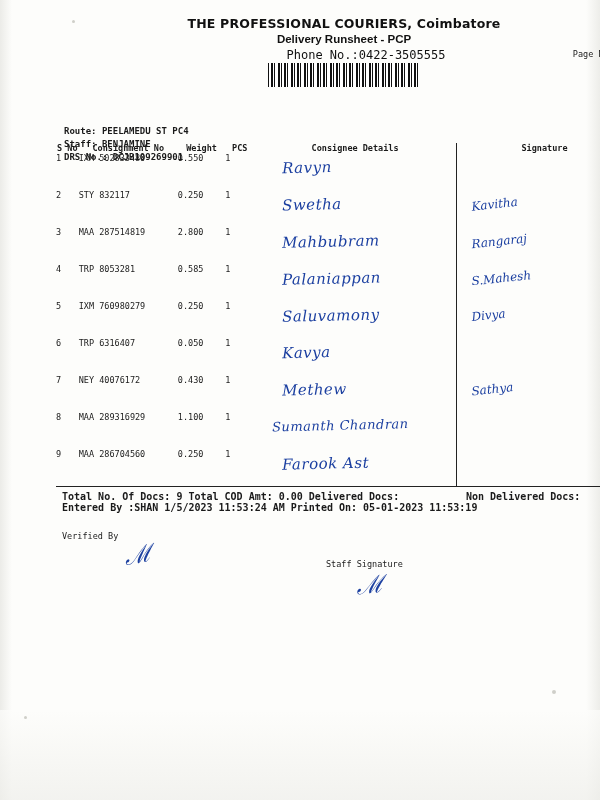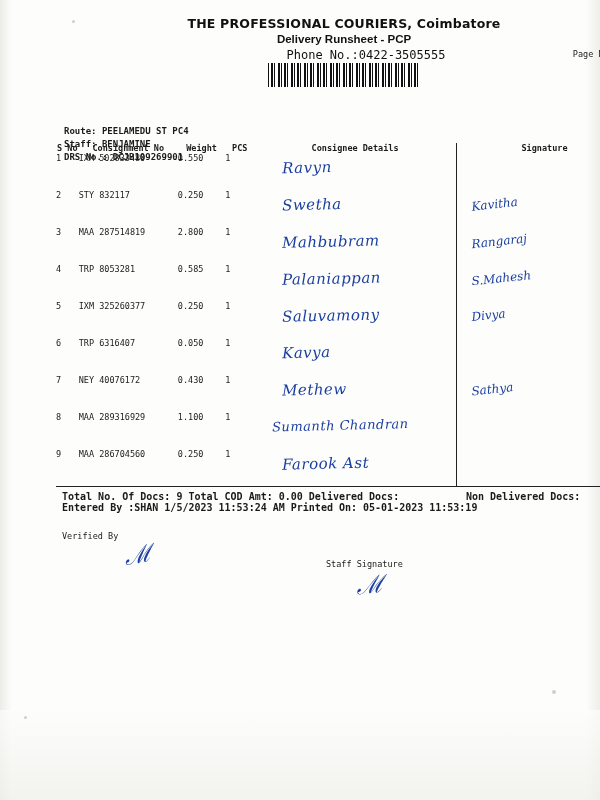--- a/index.html
+++ b/index.html
@@ -318,21 +318,21 @@
         <tr class="row">
           <td>4</td>
           <td>TRP 8053281</td>
           <td class="vsep">0.585</td>
           <td>1</td>
           <td><span class="handwrite">Palaniappan</span></td>
           <td class="sig-cell"><span class="sig-scribble">S.Mahesh</span></td>
         </tr>
         <tr class="row">
           <td>5</td>
-          <td>IXM 325260377</td>
+          <td>IXM 760980279</td>
           <td class="vsep">0.250</td>
           <td>1</td>
           <td><span class="handwrite">Saluvamony</span></td>
           <td class="sig-cell"><span class="sig-scribble">Divya</span></td>
         </tr>
         <tr class="row">
           <td>6</td>
           <td>TRP 6316407</td>
           <td class="vsep">0.050</td>
           <td>1</td>

